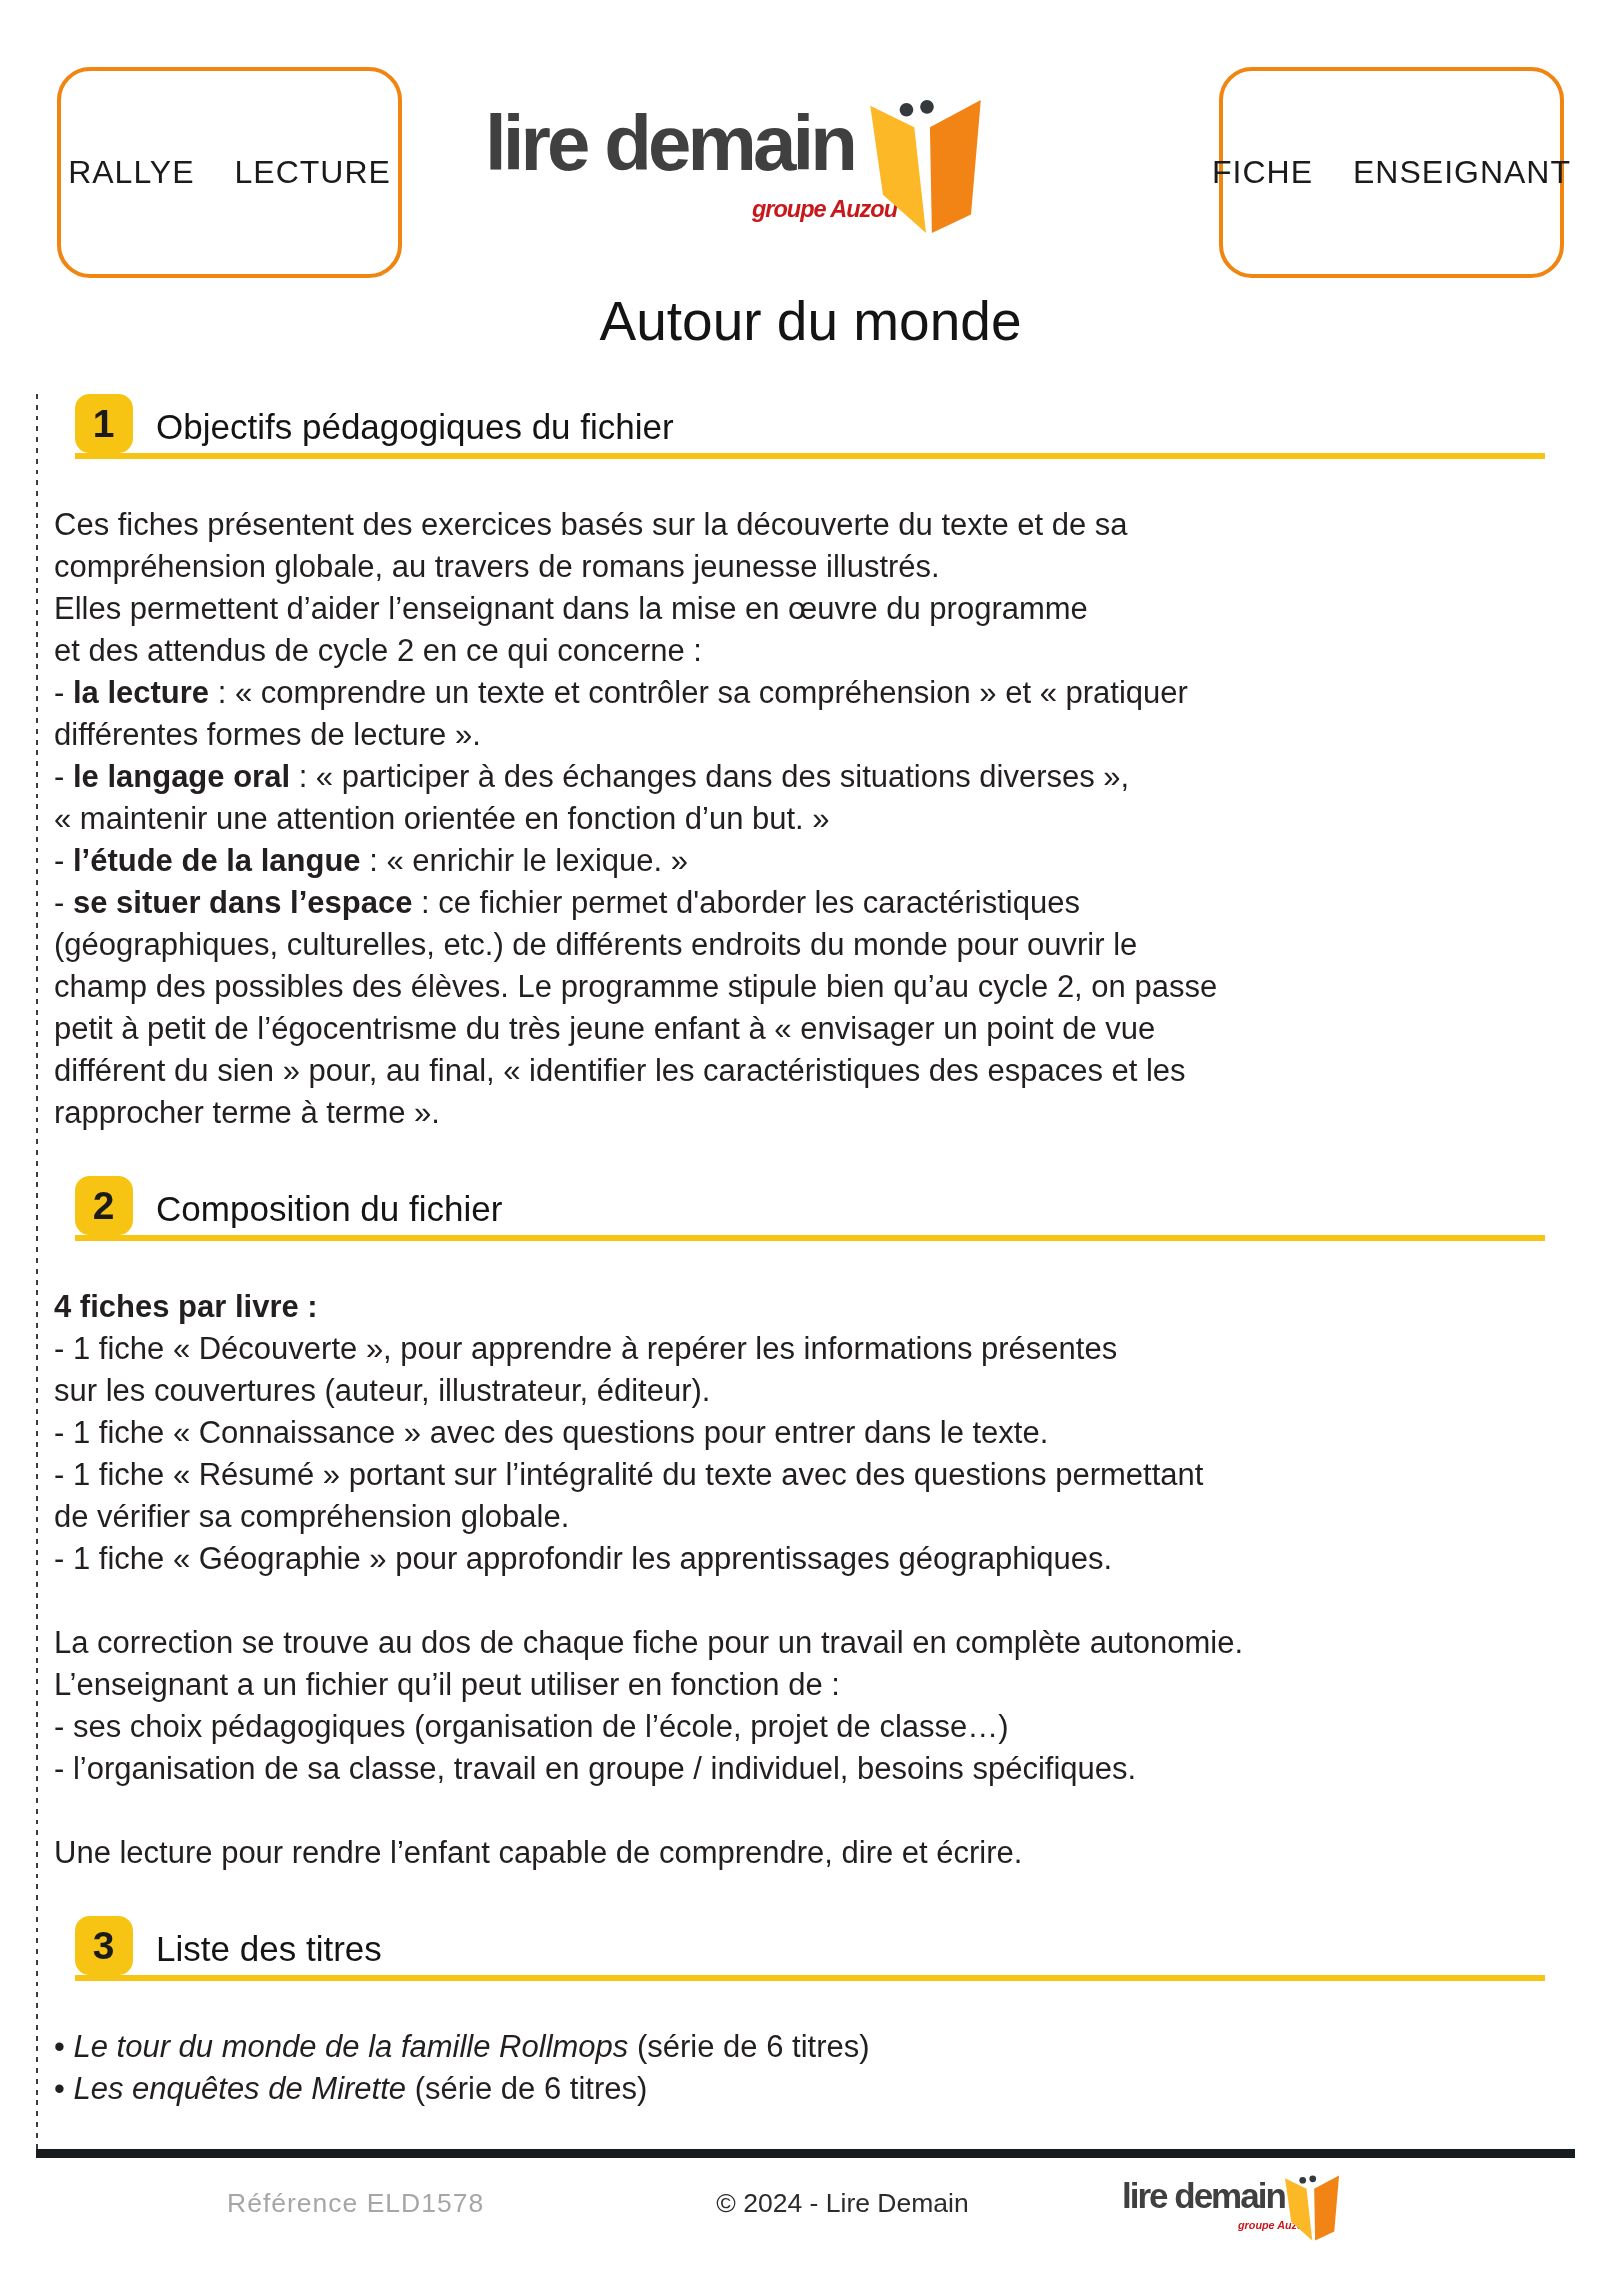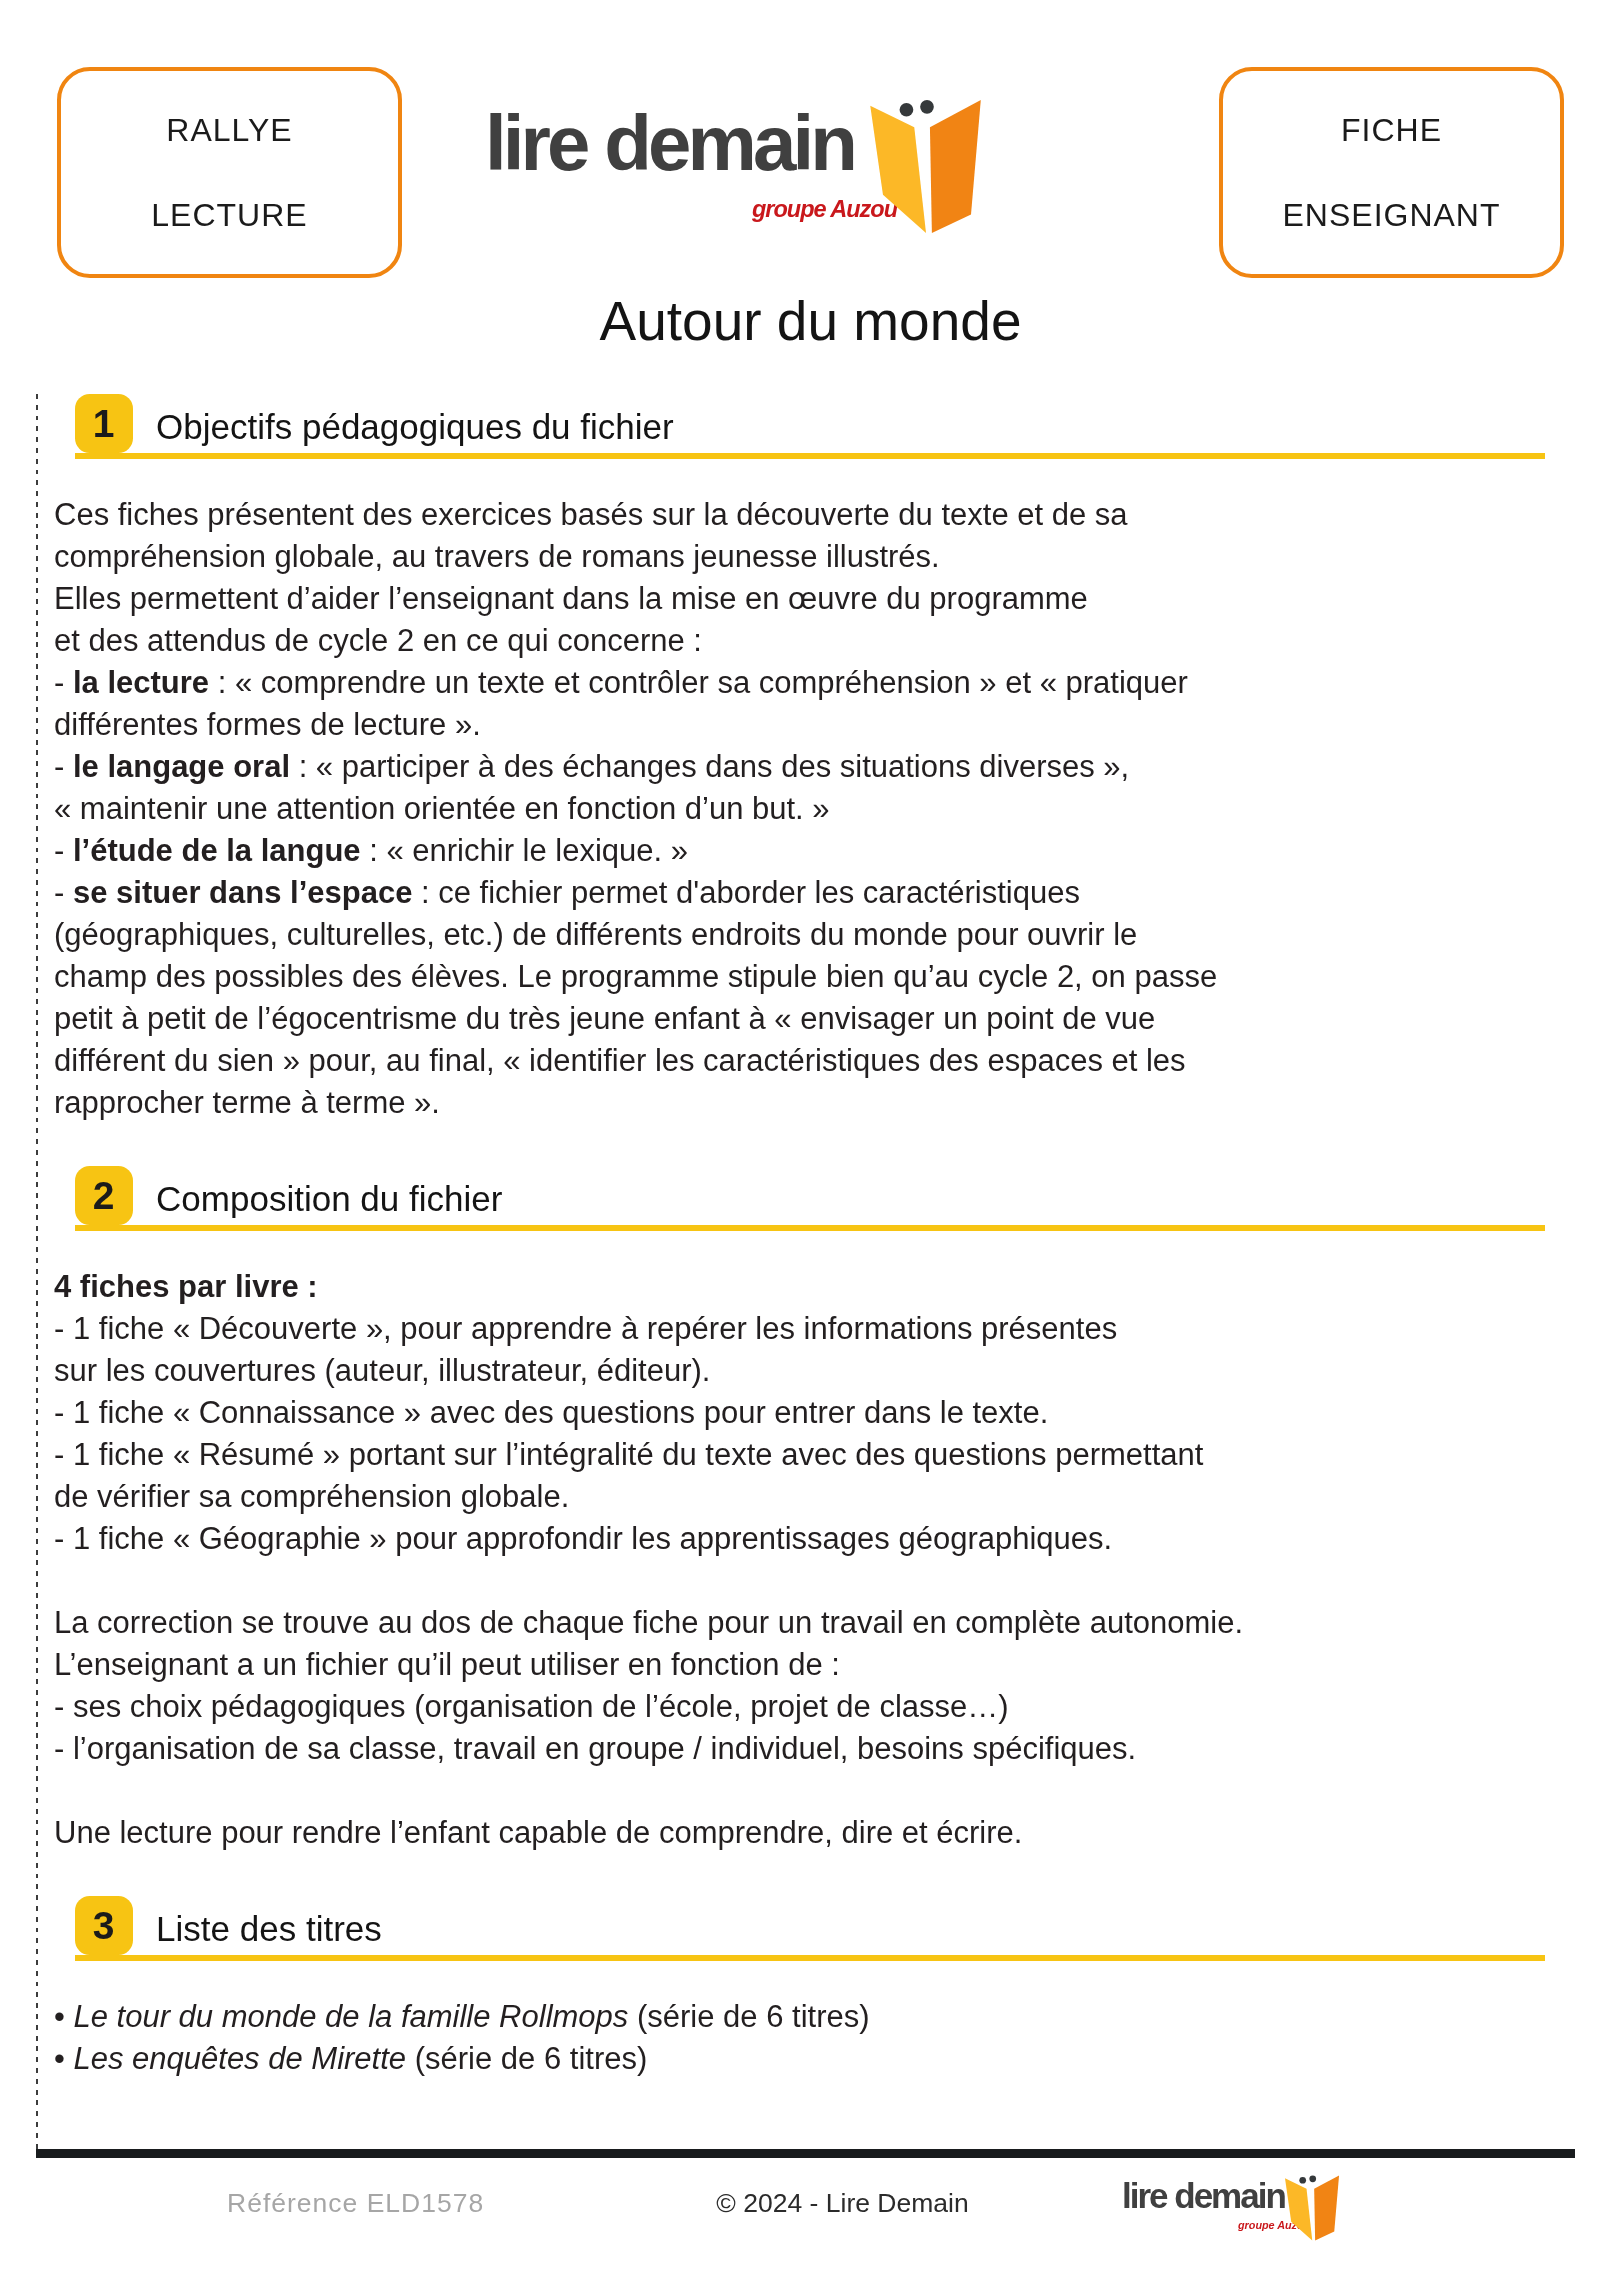--- a/index.html
+++ b/index.html
@@ -1,21 +1,21 @@
 <!DOCTYPE html>
 <html><head>
 <meta charset="utf-8">
 <style>
   html,body{margin:0;padding:0;background:#ffffff;}
   .page{position:relative;width:1621px;height:2293px;background:#ffffff;overflow:hidden;
         font-family:"Liberation Sans",sans-serif;color:#231f20;}
 
   
   .hbox{position:absolute;top:67px;width:345px;height:211px;box-sizing:border-box;
-        border:4.9px solid #F08511;border-radius:33px;display:flex;flex-direction:column;
+        border:4.9px solid #F08511;border-radius:33px;display:flex;flex-direction:row;
         align-items:center;justify-content:center;font-size:32px;line-height:45px;
         letter-spacing:1px;color:#1b1b1b;text-align:center;gap:40px;}
   .hbox-left{left:57px;}
   .hbox-right{left:1219px;}
 
   
   .brand{position:absolute;}
   .brand-header{left:485px;top:86px;width:529px;height:172px;}
   .brand-text{position:absolute;font-weight:bold;color:#404040;white-space:nowrap;}
   .brand-header .brand-text{left:0;top:11.8px;font-size:78px;letter-spacing:-3.9px;}
@@ -39,21 +39,21 @@
 
   
   .content{position:absolute;left:54px;top:394px;width:1532px;}
   .sec + .sec{margin-top:42px;}
   .sec-head{margin-left:20.6px;width:1470px;border-bottom:6.9px solid #F7C413;
             display:flex;align-items:flex-end;height:59px;}
   .sec-num{width:58px;height:59px;background:#F7C413;border-radius:14.7px;flex:0 0 auto;
            display:flex;align-items:center;justify-content:center;
            font-size:39px;font-weight:bold;color:#1b1b1b;}
   .sec-title{margin-left:23.5px;font-size:35px;font-weight:normal;color:#141414;padding-bottom:5.9px;white-space:nowrap;}
-  .sec-body{margin-top:35px;font-size:31px;line-height:42px;color:#231f20;}
+  .sec-body{margin-top:45px;font-size:31px;line-height:42px;color:#231f20;}
   .line{min-height:42px;white-space:nowrap;}
   .line .b{font-weight:bold;}
   .line .i{font-style:italic;}
 
   
   .footer-line{position:absolute;left:36px;top:2149px;width:1539px;height:8.8px;background:#191c1e;}
   .footer-ref{position:absolute;left:186px;top:2188px;font-size:26.5px;color:#a6a6a6;letter-spacing:1px;margin-left:41px;}
   .footer-copy{position:absolute;left:0;top:2188px;width:100%;text-align:center;font-size:26.5px;color:#2b2b2b;padding-left:32px;}
 </style>
 </head>

